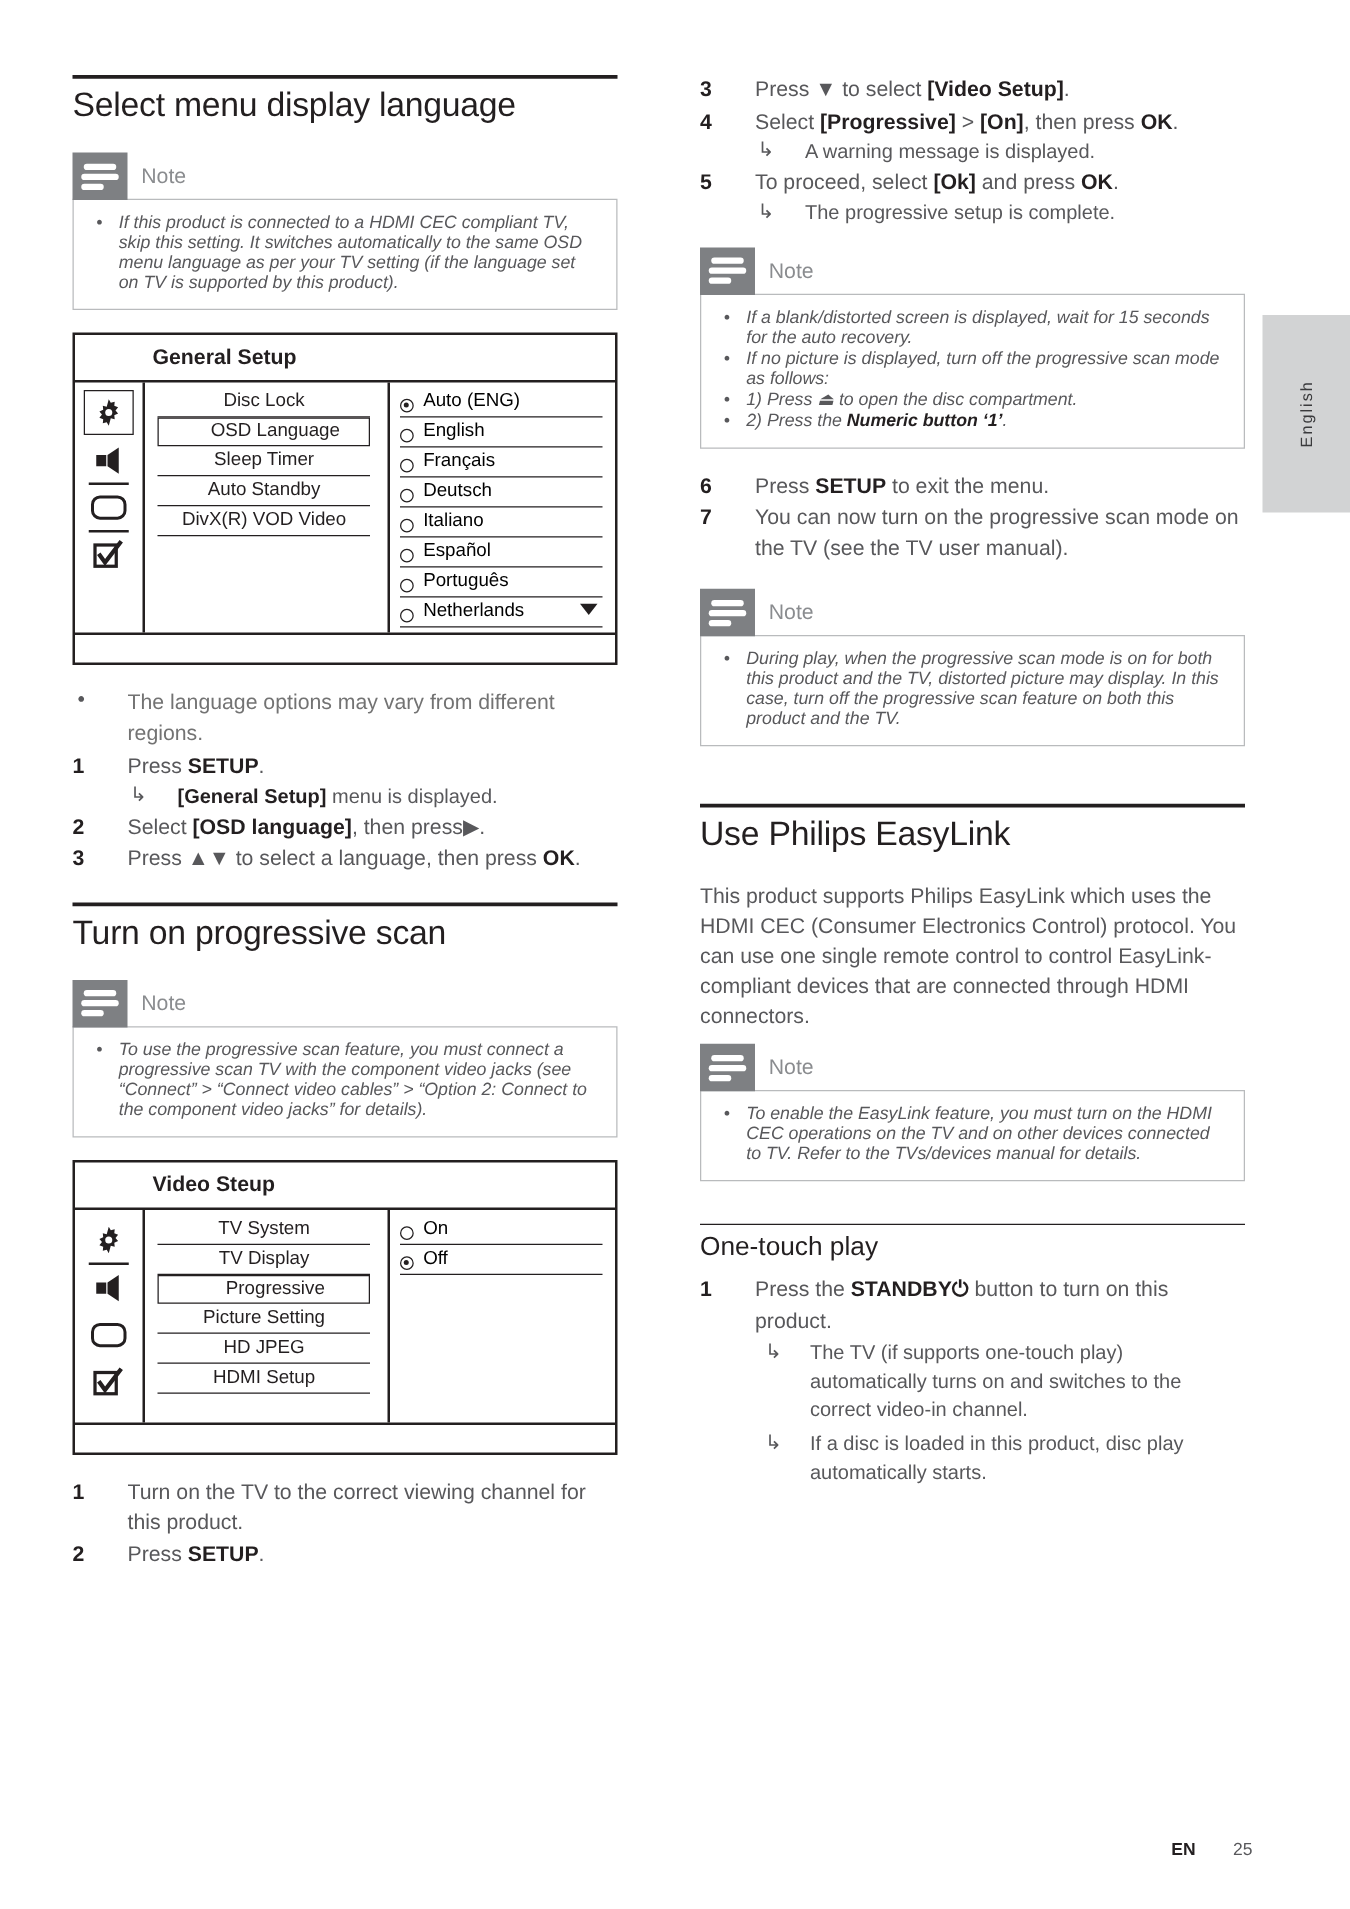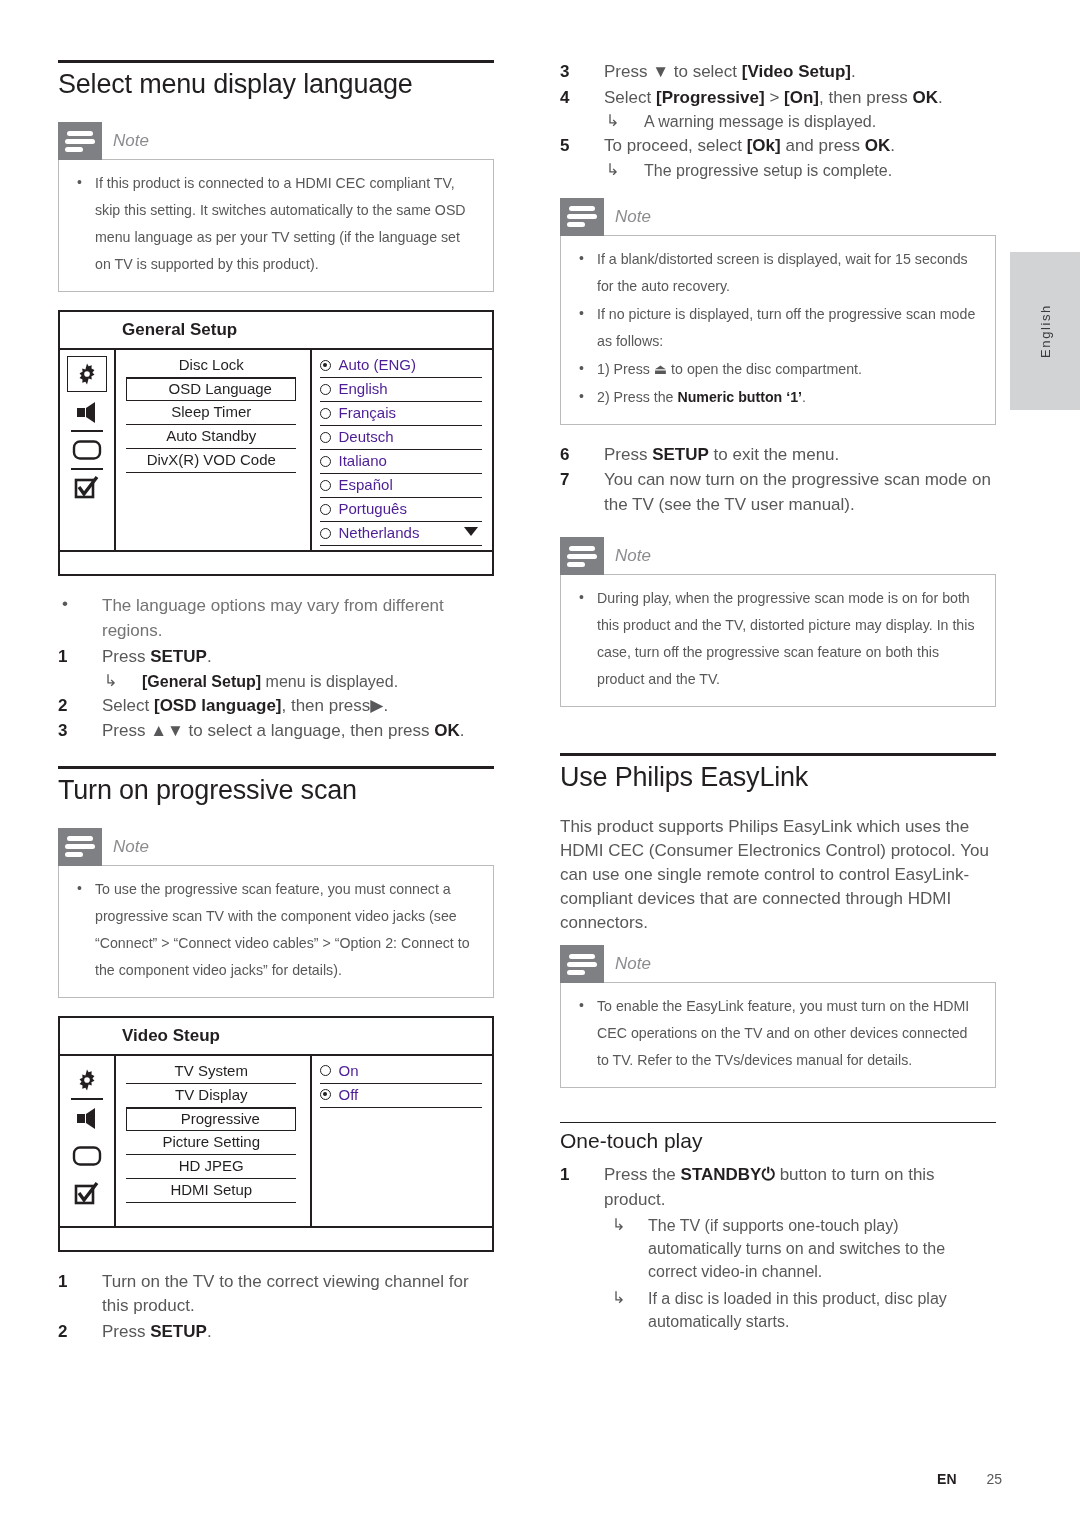--- a/index.html
+++ b/index.html
@@ -73,40 +73,40 @@
     height: 5px;
     border-radius: 2.5px;
   }
   .note-icon i.b1 { width: 26px; }
   .note-icon i.b2 { width: 30px; }
   .note-icon i.b3 { width: 18px; margin-right: 12px; }
   .note-title {
     font-size: 17px;
     color: #8a8c8f;
     padding-left: 11px;
-    font-style: italic;
   }
   .note-body {
     border: 1px solid #b9bbbd;
     border-top: 1px solid #b9bbbd;
     padding: 10px 14px 12px 14px;
     margin-top: -1px;
   }
   ul.bullets {
     margin: 0;
     padding: 0;
     list-style: none;
   }
   ul.bullets > li {
     position: relative;
     padding-left: 22px;
     font-size: 14.2px;
-    line-height: 27px;
+    line-height: 16px;
     color: #58585b;
     margin-bottom: 1px;
+    font-style: italic;
   }
   ul.bullets > li:before {
     content: "\2022";
     position: absolute;
     left: 4px;
     top: -1px;
     font-size: 14px;
     color: #58585b;
   }
 
@@ -246,26 +246,26 @@
     line-height: 18px;
     white-space: nowrap;
     text-align: center;
   }
   .osd-item.highlight {
     border: 1.5px solid #231f20;
     padding: 1px 3px 2px 22px;
   }
   .osd-opt {
     font-size: 15px;
-    color: #4c1d95;
+    color: #000000;
     padding: 2px 3px 3px 0;
     border-bottom: 1.5px solid #231f20;
     line-height: 18px;
     display: flex;
-    align-items: center;
+    align-items: flex-end;
     gap: 8px;
     white-space: nowrap;
     position: relative;
   }
   .radio {
     width: 11px;
     height: 11px;
     border: 1.6px solid #231f20;
     border-radius: 50%;
     flex: 0 0 11px;
@@ -380,21 +380,21 @@
               <path d="M5 12 L10 19 L23 2" fill="none" stroke="#231f20" stroke-width="3.4"></path>
             </svg>
           </div>
         </div>
         <div class="osd-cols">
           <div class="osd-left-col">
             <div class="osd-item">Disc Lock</div>
             <div class="osd-item highlight">OSD Language</div>
             <div class="osd-item">Sleep Timer</div>
             <div class="osd-item">Auto Standby</div>
-            <div class="osd-item">DivX(R) VOD Code</div>
+            <div class="osd-item">DivX(R) VOD Video</div>
           </div>
           <div class="osd-right-col">
             <div class="osd-opt">
               <span class="radio on"></span>
               <span>Auto (ENG)</span>
             </div>
             <div class="osd-opt">
               <span class="radio"></span>
               <span>English</span>
             </div>

